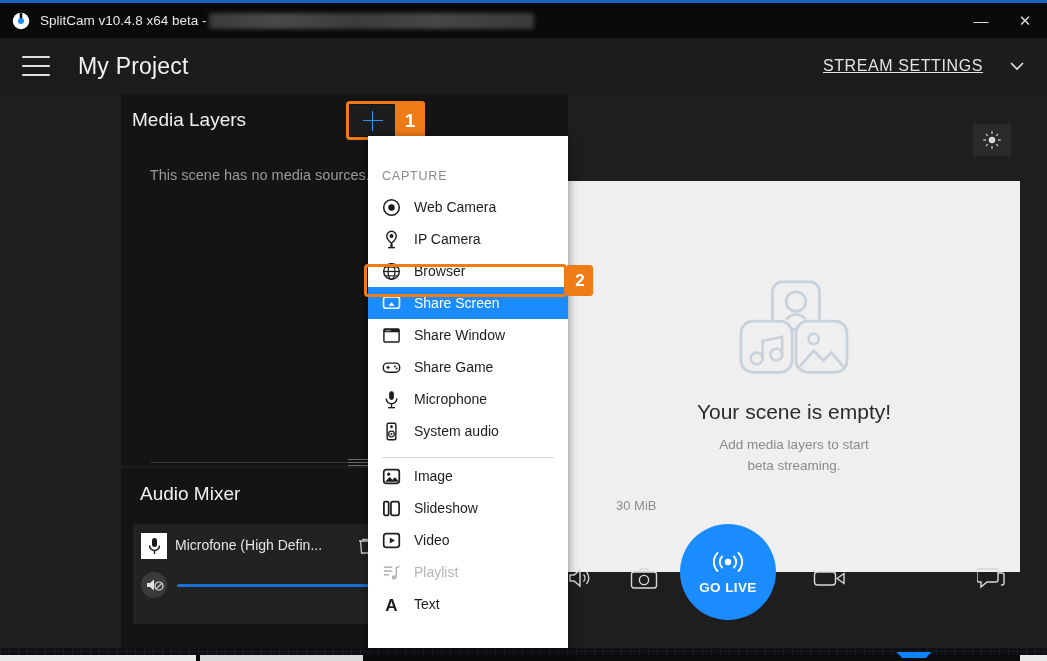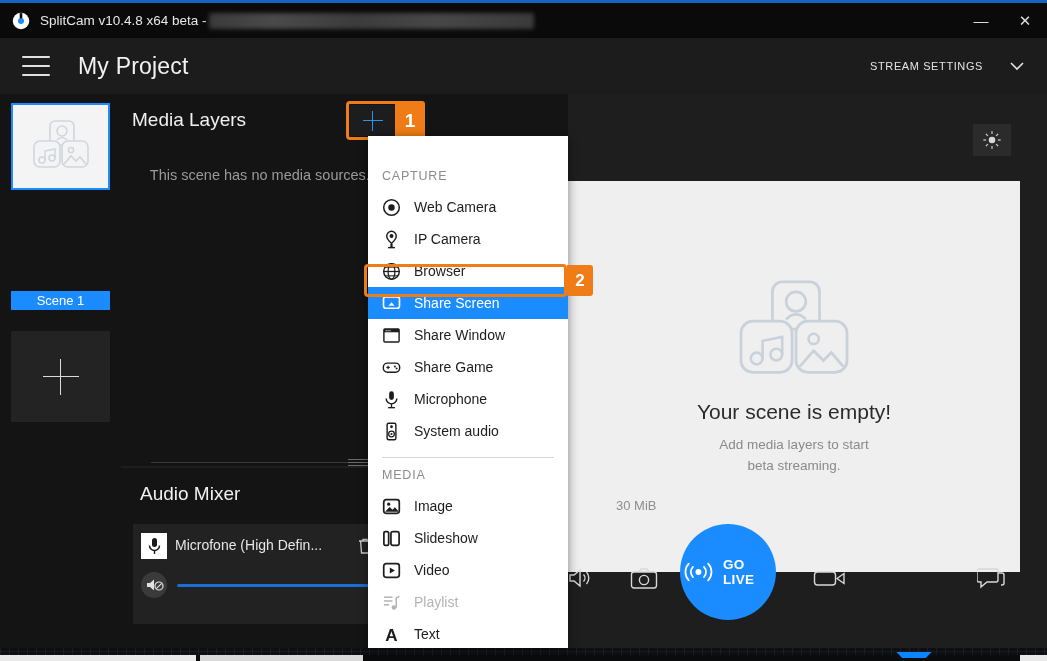--- a/index.html
+++ b/index.html
@@ -67,21 +67,21 @@
   .appbar {
     position:absolute; left:0; top:38px; width:1047px; height:56px;
     background:#1c1c1c; display:flex; align-items:center;
   }
   .hamburger { margin-left:22px; width:28px; height:20px; display:flex; flex-direction:column; justify-content:space-between; }
   .hamburger span { display:block; height:2px; background:#e0e0e0; border-radius:1px; }
   .project-title { margin-left:28px; color:#f2f2f2; font-size:23px; font-weight:400; letter-spacing:.2px;text-align:center; }
   .stream-settings {
     margin-left:auto; display:flex; align-items:center; gap:26px; margin-right:22px;
   }
-  .ss-label { color:#e4e4e4; font-size:11px; letter-spacing:.6px; }
+  .ss-label { color:#e4e4e4; font-size:16px; letter-spacing:.6px;text-decoration:underline; }
   .ss-chevron { color:#e4e4e4; font-size:13px; }
 
   
   .scenes {
     position:absolute; left:0; top:94px; width:121px; height:554px;
     background:#141414;
   }
   .scene-card { position:absolute; left:11px; top:9px; width:99px; height:87px;
     background:#f4f4f4; border:2px solid #1a8cff; }
   .scene-card .ph { width:100%; height:100%; display:flex; align-items:center; justify-content:center; }
@@ -181,21 +181,21 @@
     position:absolute; left:568px; top:478px; width:479px; height:170px;
   }
   .ctrl { position:absolute; display:flex; align-items:center; justify-content:center; }
   .spk-ctrl { left:-10px; top:80px; width:44px; height:40px; }
   .cam-ctrl { left:54px; top:80px; width:44px; height:40px; }
   .vid-ctrl { left:237px; top:80px; width:50px; height:40px; }
   .chat-ctrl { left:400px; top:80px; width:46px; height:40px; }
   .golive {
     position:absolute; left:112px; top:46px; width:96px; height:96px;
     border-radius:50%; background:#1a8cff; color:#fff;
-    display:flex; flex-direction:row; align-items:center; justify-content:center; gap:6px;
+    display:flex; flex-direction:column; align-items:center; justify-content:center; gap:6px;
   }
   .golive-label { font-size:13.5px; font-weight:bold; letter-spacing:.4px; }
 
   
   .dropdown {
     position:absolute; left:368px; top:136px; width:200px; height:512px;
     background:#fff; box-shadow:0 2px 10px rgba(0,0,0,.45);
     padding-top:25px;
   }
   .dd-section { color:#8c8c8c; font-size:12.5px; letter-spacing:.8px; padding:8px 0 8px 14px; }
@@ -254,42 +254,20 @@
       </div>
       <div class="project-title">My Project</div>
       <div class="stream-settings">
         <span class="ss-label">STREAM SETTINGS</span>
         <svg width="16" height="10" class="ss-chevron" viewBox="0 0 16 10">
           <path d="M2 2 L8 8 L14 2" stroke="#e4e4e4" stroke-width="1.6" fill="none"></path>
         </svg>
       </div>
     </div>
 
-    <div class="scenes">
-      <div class="scene-card">
-        <div class="ph">
-          <svg width="62" height="56" viewBox="0 0 62 56">
-            <rect x="20" y="2" width="24" height="24" rx="5" fill="none" stroke="#cfd6de" stroke-width="1.6"></rect>
-            <circle cx="32" cy="12" r="5" fill="none" stroke="#cfd6de" stroke-width="1.6"></circle>
-            <path d="M27 21 q5 -5 10 0" fill="none" stroke="#cfd6de" stroke-width="1.6"></path>
-            <rect x="4" y="22" width="26" height="26" rx="6" fill="#f4f4f4" stroke="#cfd6de" stroke-width="1.6"></rect>
-            <circle cx="12" cy="41" r="3" fill="none" stroke="#cfd6de" stroke-width="1.5"></circle>
-            <circle cx="22" cy="39" r="3" fill="none" stroke="#cfd6de" stroke-width="1.5"></circle>
-            <path d="M15 41 v-9 l10 -2 v9" fill="none" stroke="#cfd6de" stroke-width="1.5"></path>
-            <rect x="32" y="22" width="26" height="26" rx="6" fill="#f4f4f4" stroke="#cfd6de" stroke-width="1.6"></rect>
-            <circle cx="41" cy="31" r="2.6" fill="none" stroke="#cfd6de" stroke-width="1.5"></circle>
-            <path d="M34 45 l7 -8 l5 5 l4 -4 l6 7" fill="none" stroke="#cfd6de" stroke-width="1.6"></path>
-          </svg>
-        </div>
-      </div>
-      <div class="scene-label">Scene 1</div>
-      <div class="scene-add">
-        <div class="plus-big"></div>
-      </div>
-    </div>
 
     <div class="layers-panel">
       <div class="layers-head">Media Layers</div>
       <div class="add-layer-btn">
         <div class="plus-blue"></div>
       </div>
       <div class="hl-ring-1"></div>
       <div class="badge-1">1</div>
       <div class="layers-empty">This scene has no media sources. Add a layer to get started.</div>
     </div>
@@ -491,21 +469,20 @@
             <svg width="19" height="19" viewBox="0 0 20 20">
               <rect x="5.4" y="1.4" width="9.2" height="17.2" rx="1.6" fill="none" stroke="#1d1d1d" stroke-width="1.5"></rect>
               <circle cx="10" cy="12.6" r="3" fill="none" stroke="#1d1d1d" stroke-width="1.3"></circle>
               <circle cx="10" cy="12.6" r="1.1" fill="#1d1d1d"></circle>
               <circle cx="10" cy="5" r="1.5" fill="#1d1d1d"></circle>
             </svg>
           </span>
           <span>System audio</span>
         </div>
         <div class="dd-div"></div>
-        <div class="dd-section">MEDIA</div>
         <div class="dd-item">
           <span class="dd-ico">
             <svg width="19" height="19" viewBox="0 0 20 20">
               <rect x="1.8" y="2.8" width="16.4" height="14.4" rx="2.6" fill="none" stroke="#1d1d1d" stroke-width="1.8"></rect>
               <circle cx="7" cy="7.6" r="1.7" fill="#1d1d1d"></circle>
               <path d="M3.2 15.6 L8 10.4 L11 13.4 L13.6 10.8 L17 14.6 L17 15.6 Z" fill="#1d1d1d"></path>
             </svg>
           </span>
           <span>Image</span>
         </div>

